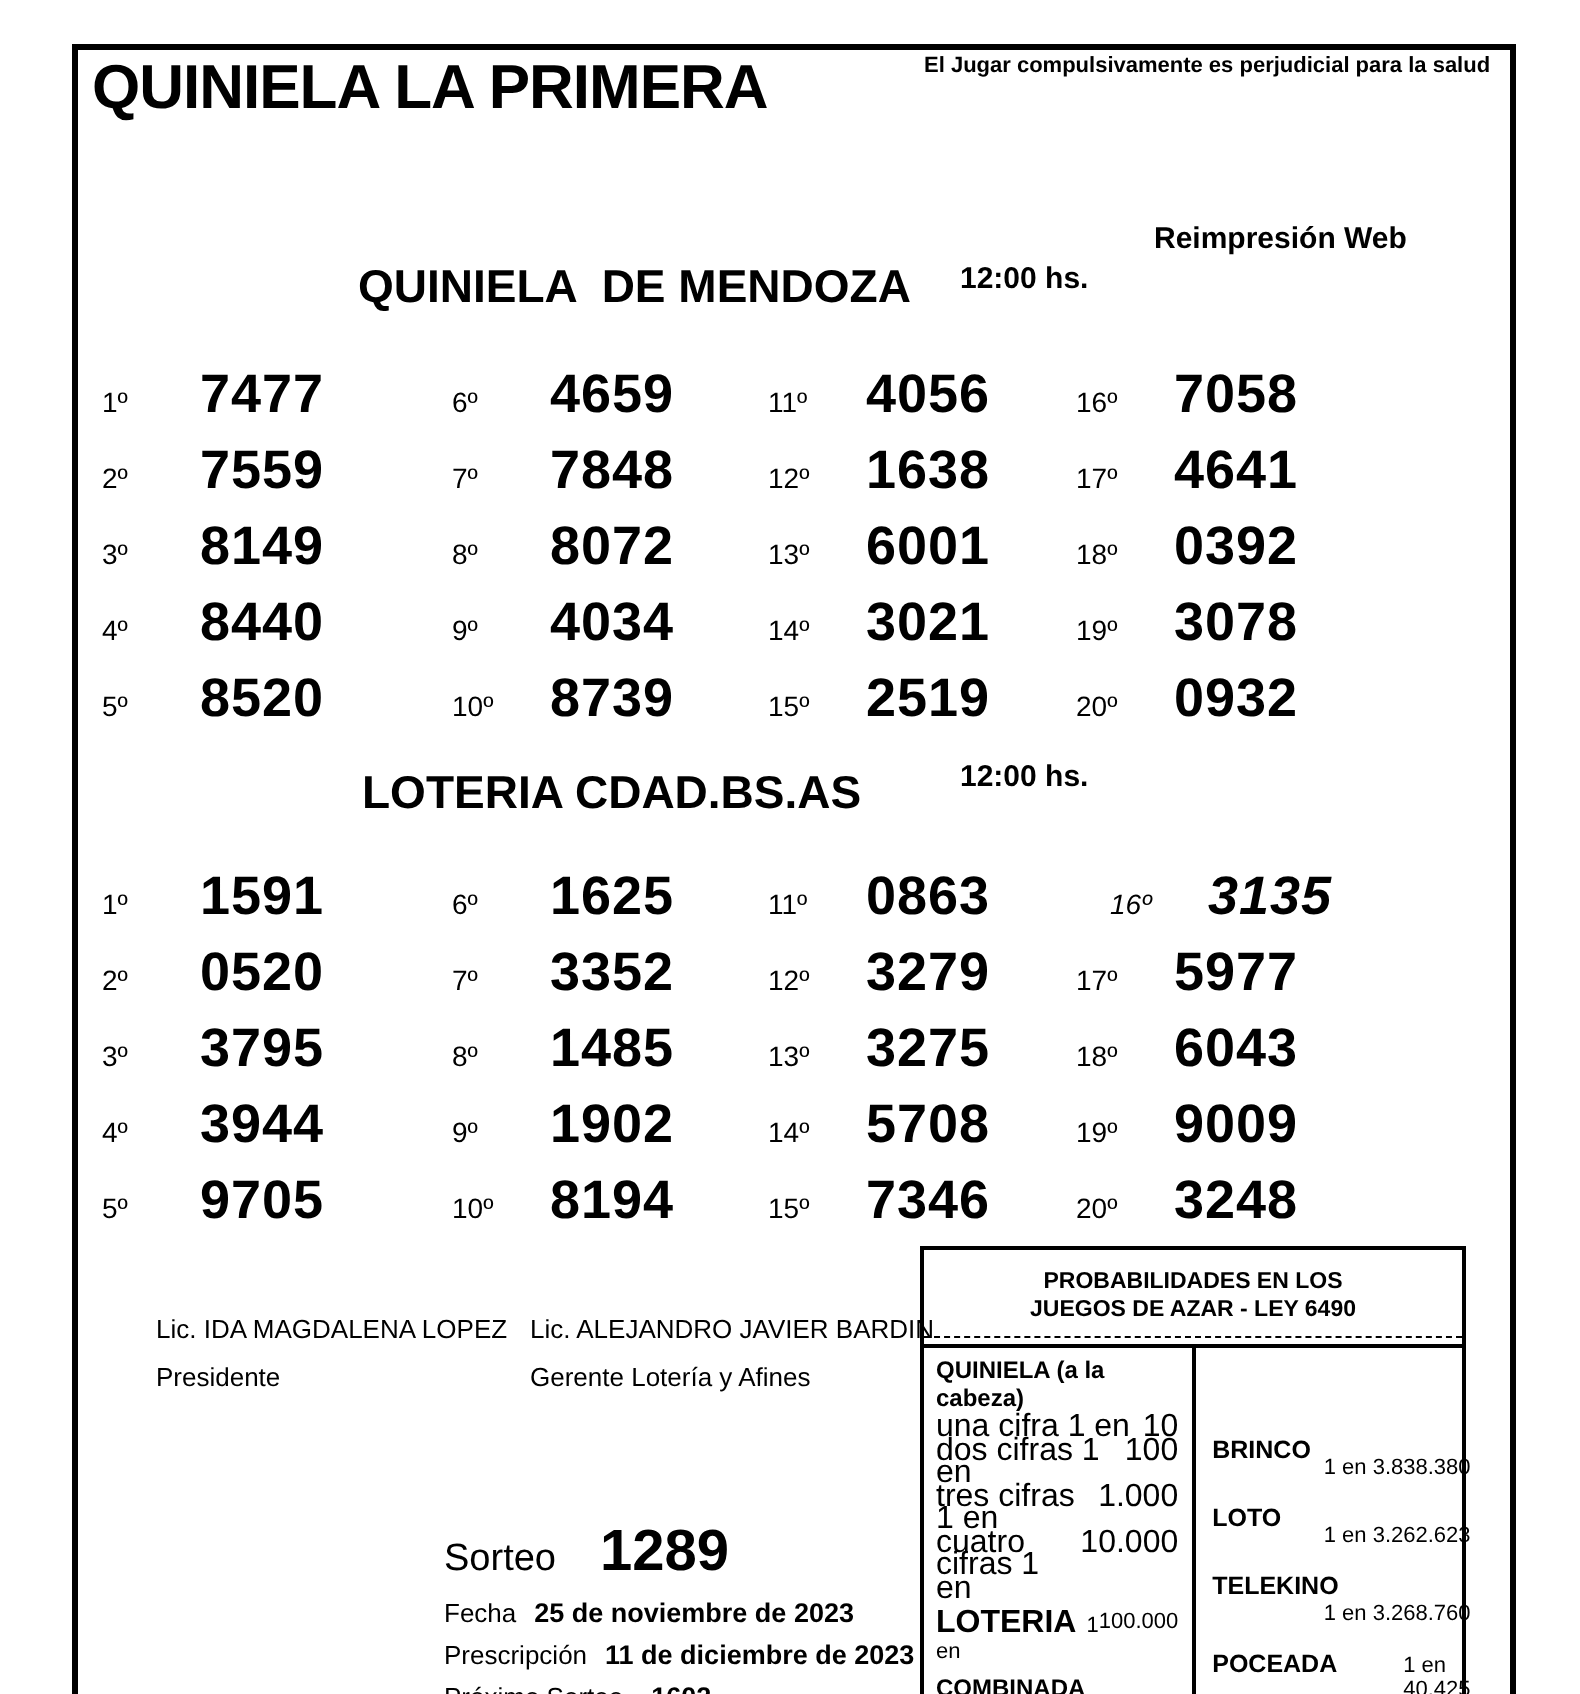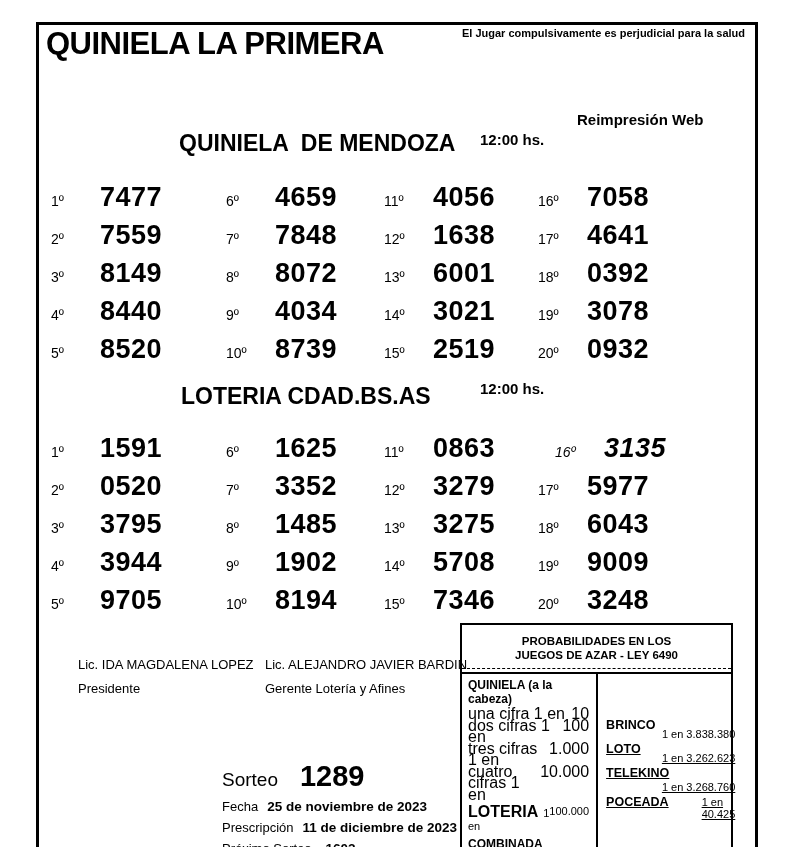--- a/index.html
+++ b/index.html
@@ -42,21 +42,21 @@
   .p-row.indent{padding-left:10px;line-height:12.5px;}
   .p-mixrow{display:flex;justify-content:space-between;font-size:11px;line-height:13px;}
   .p-mixrow .lb{font-weight:bold;font-size:16px;}
   .p-mixrow .lr{margin-left:5px;}
   .mt5{margin-top:5px;} .mt4{margin-top:4px;} .mt3{margin-top:3px;} .mt6{margin-top:6px;} .mt2{margin-top:2px;}
   .game{font-size:11px;}
   .game .g-label{font-weight:bold;font-size:12.5px;line-height:13px;}
   .game-stagger .g-value{display:block;text-align:right;margin-top:-4px;}
   .game-below .g-value{display:block;text-align:right;margin-top:1px;}
   .game-inline{display:flex;justify-content:space-between;align-items:baseline;margin-top:12px;gap:33px;}
-  .game + .game{margin-top:3px;text-decoration:underline;}
+  .game + .game{margin-top:13px;}
 </style>
 </head>
 <body>
 
 <div class="abs page-border"></div>
 
 <div class="abs main-title">QUINIELA LA PRIMERA</div>
 <div class="abs warning">El Jugar compulsivamente es perjudicial para la salud</div>
 
 <div class="abs reprint" style="left:577px;top:111px;">Reimpresión Web</div>

